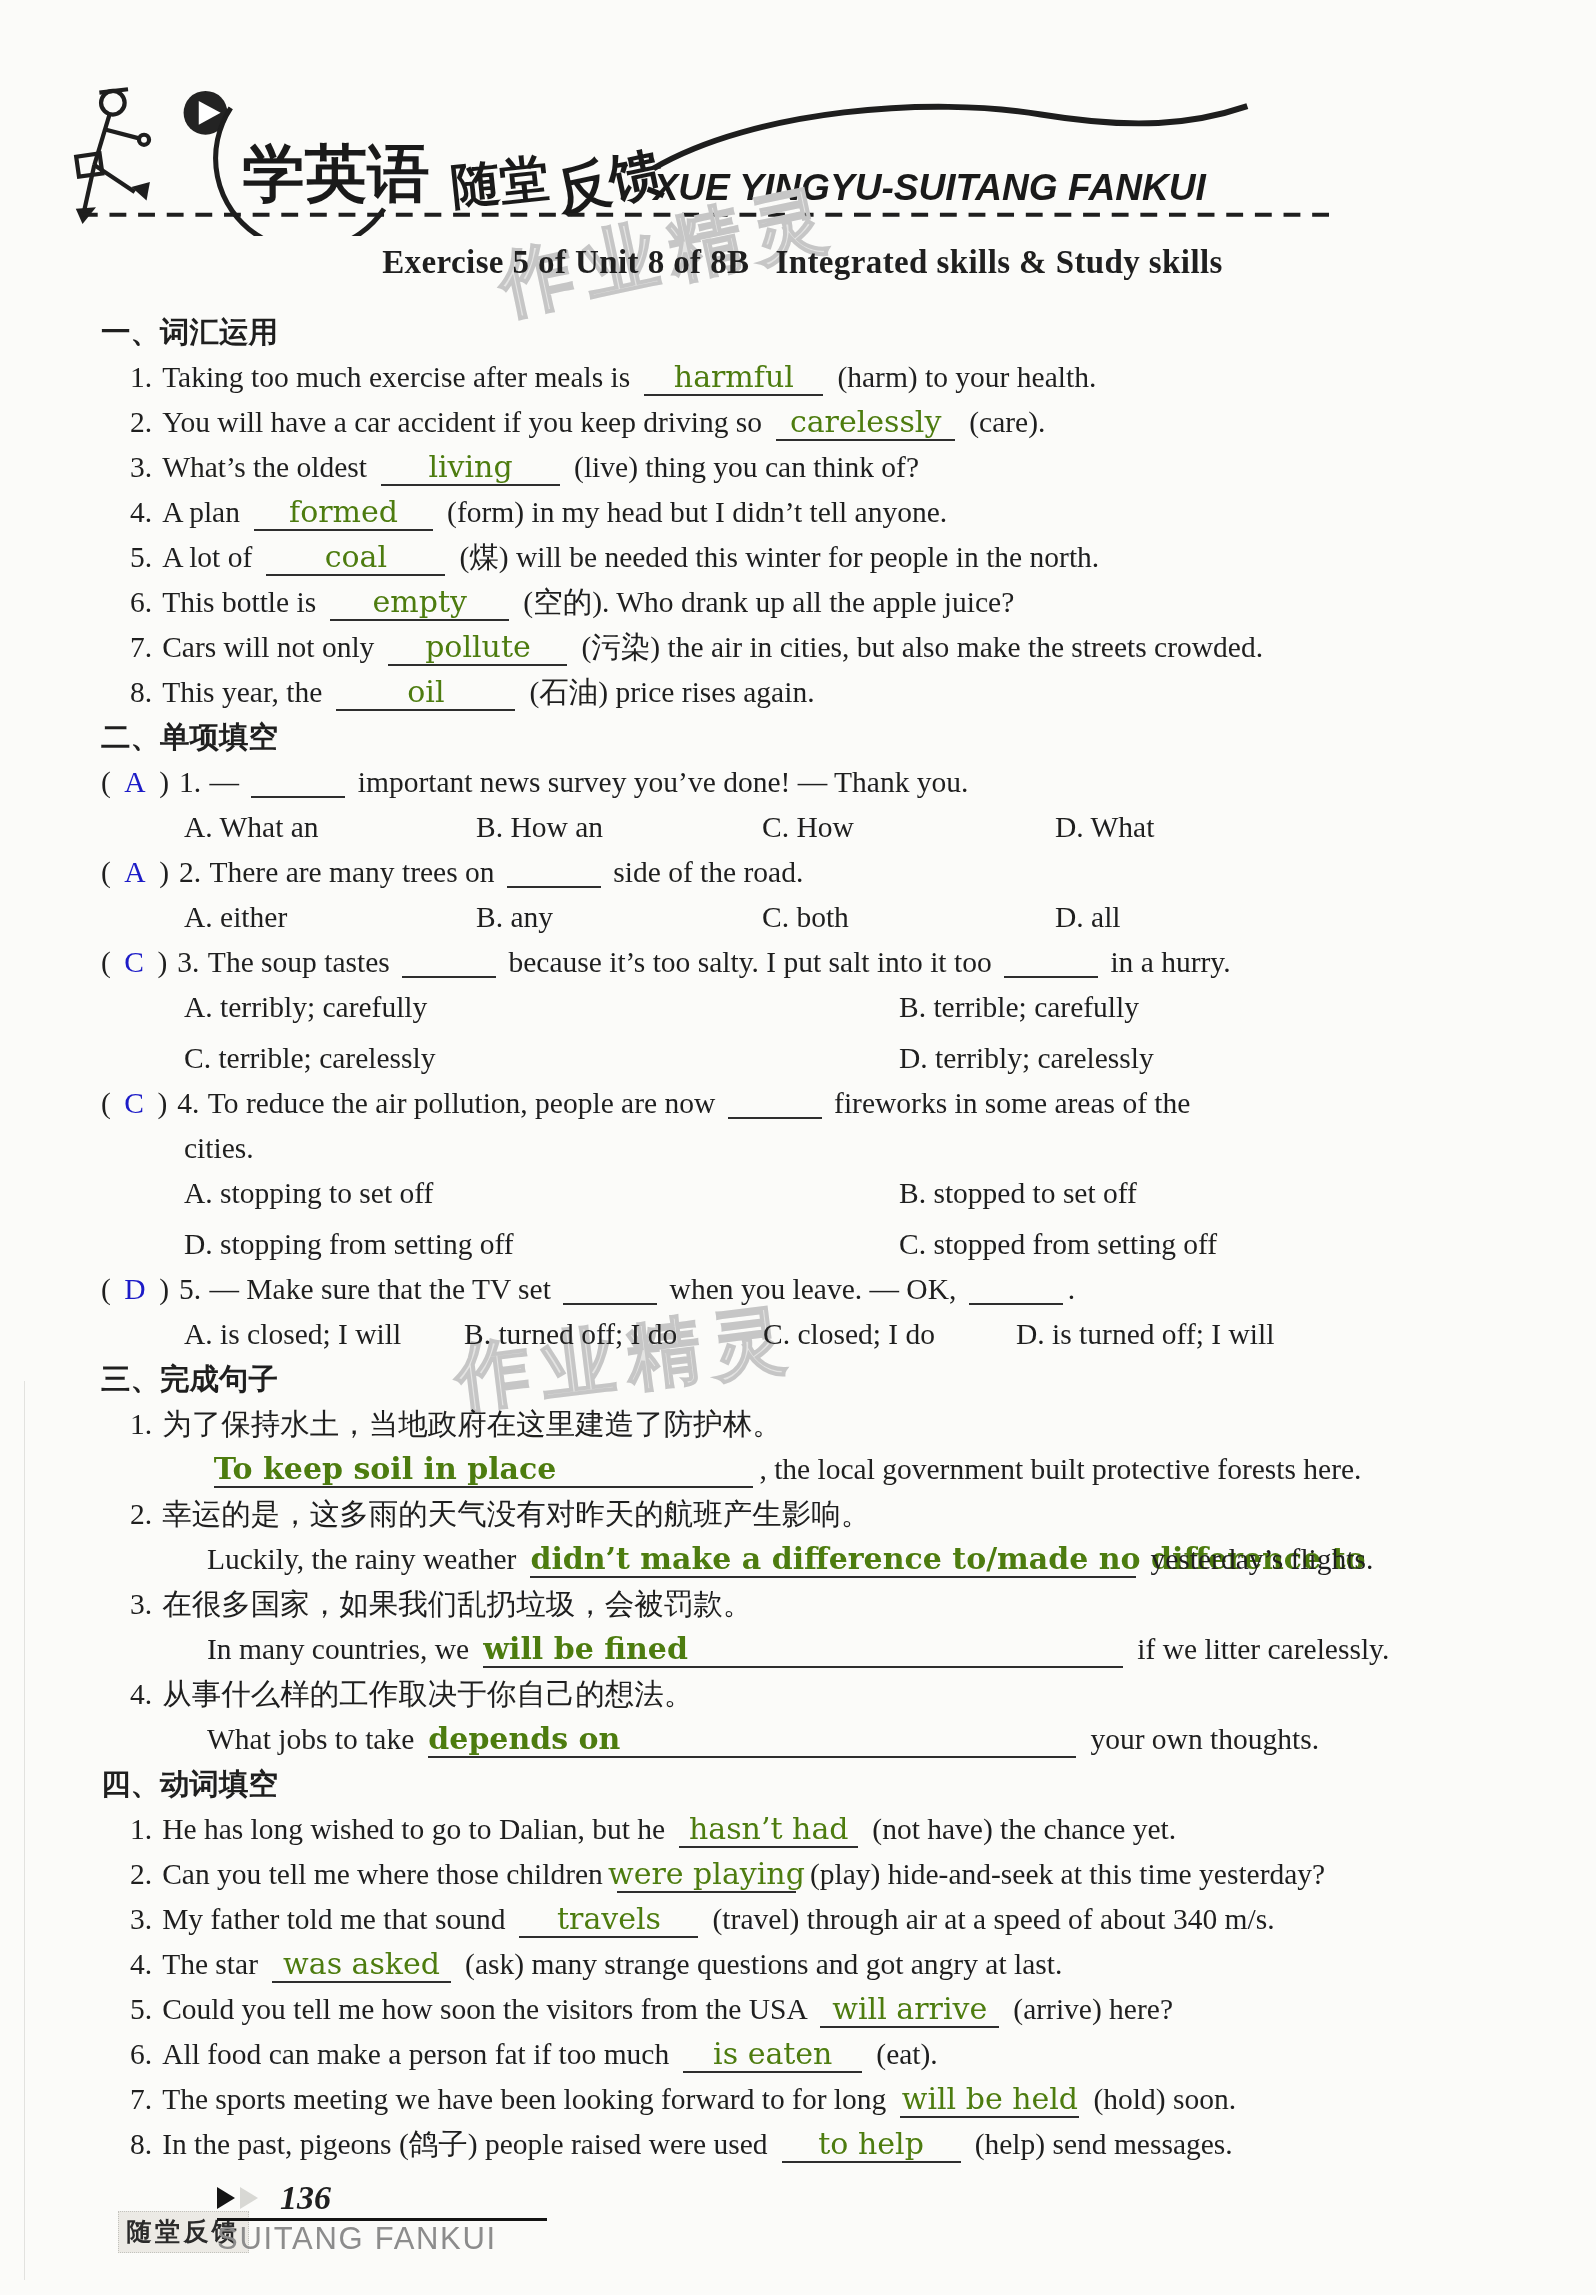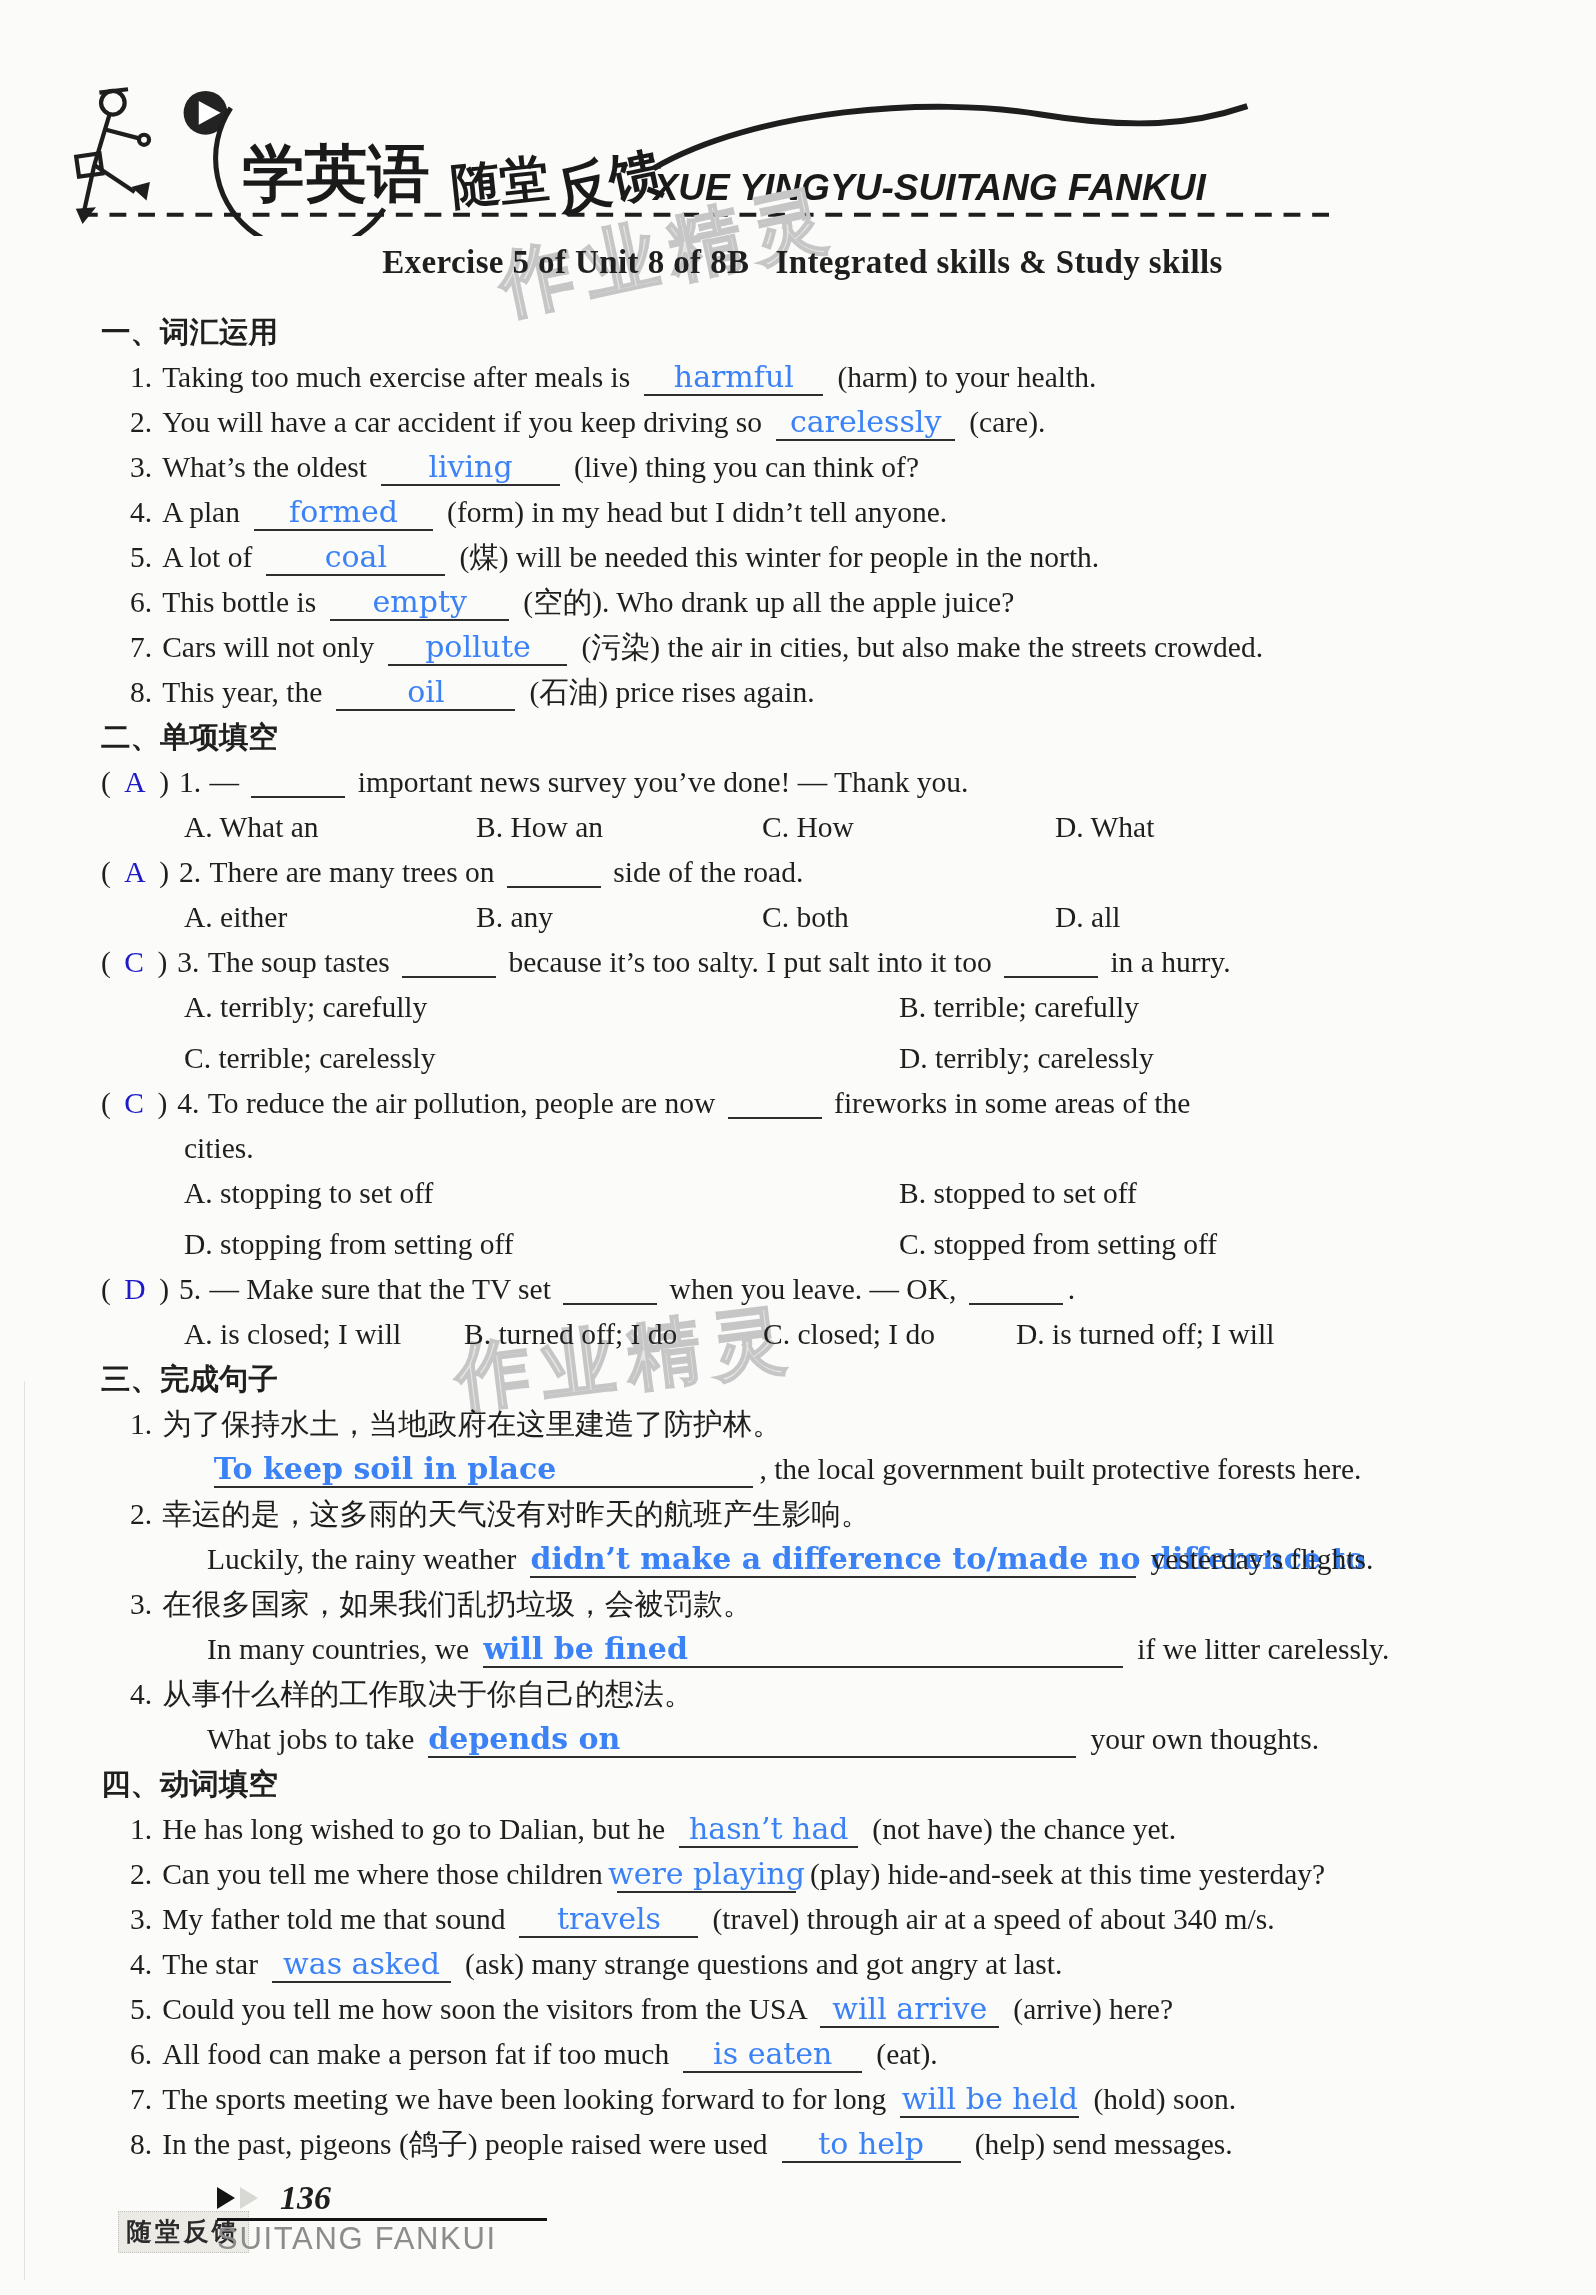--- a/index.html
+++ b/index.html
@@ -19,21 +19,21 @@
          height:56px;line-height:56px;margin-bottom:20px;letter-spacing:0.4px;}
   .sec-heading{font-family:"DejaVu Sans","Liberation Sans",sans-serif;font-weight:bold;
                font-size:29.5px;height:45px;line-height:45px;}
   .row,.fill-item,.mc-line,.mc-line2,.options,.cn-line,.en-line{height:45px;line-height:45px;font-size:29.5px;}
   .fill-item{padding-left:29px;white-space:nowrap;}
   .num{margin-right:10px;}
   
   .blank{display:inline-flex;justify-content:center;align-items:flex-end;height:35px;
          border-bottom:2.5px solid #2e2e2e;vertical-align:baseline;margin:0 6.7px;}
   .blank.left{justify-content:flex-start;font-weight:bold;}
-  .answer{color:#3b82f6;font-family:"DejaVu Serif",serif;font-size:30px;line-height:34px;white-space:nowrap;}
+  .answer{color:#4d7c0f;font-family:"DejaVu Serif",serif;font-size:30px;line-height:34px;white-space:nowrap;}
   
   .mc-line{white-space:nowrap;}
   .mc-ans{color:#1c1bc7;padding:0 13.5px;}
   .mc-num{margin:0 8.4px 0 10px;}
   .mcblank{display:inline-block;width:94px;height:3.4px;border-bottom:2.5px solid #2e2e2e;
            vertical-align:baseline;position:relative;top:5.9px;margin:0 5px;}
   .mc-line2{padding-left:83px;}
   .options{padding-left:83px;display:grid;}
   .options.grid4{grid-template-columns:292px 286px 293px auto;}
   .options.grid2{grid-template-columns:709px auto;grid-auto-rows:45px;height:auto;gap:6px;}

